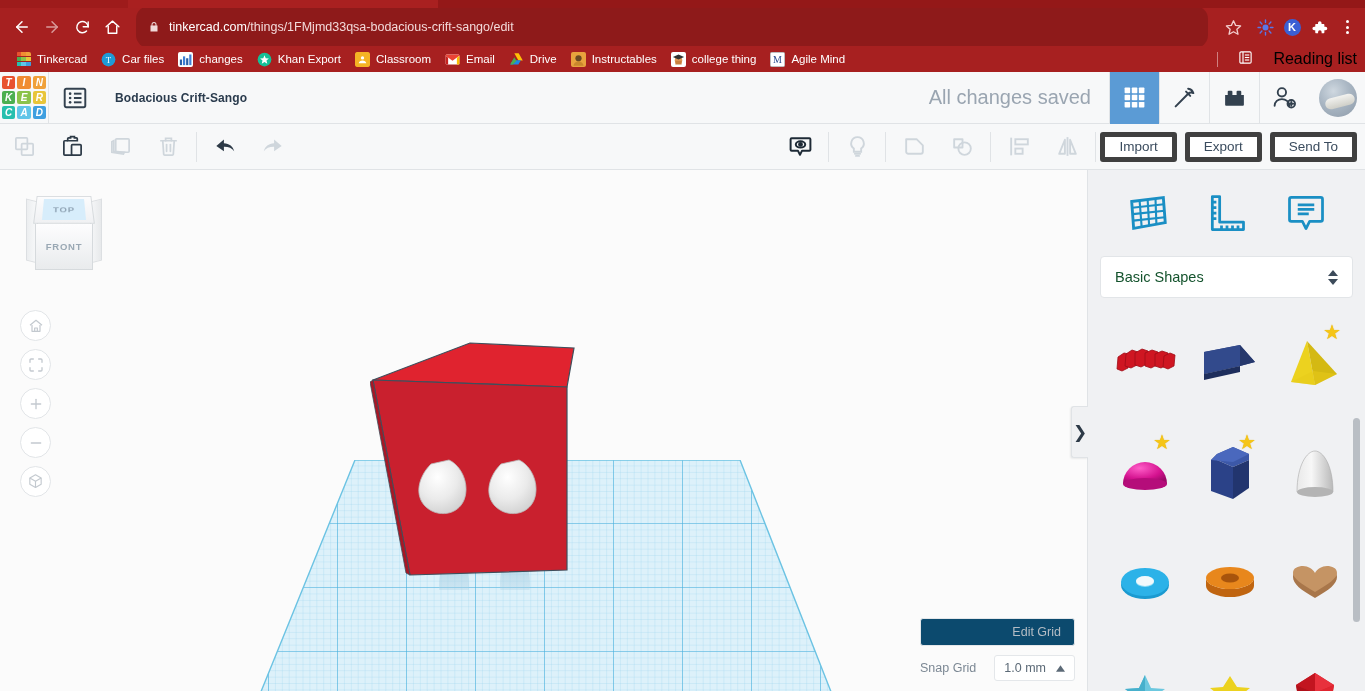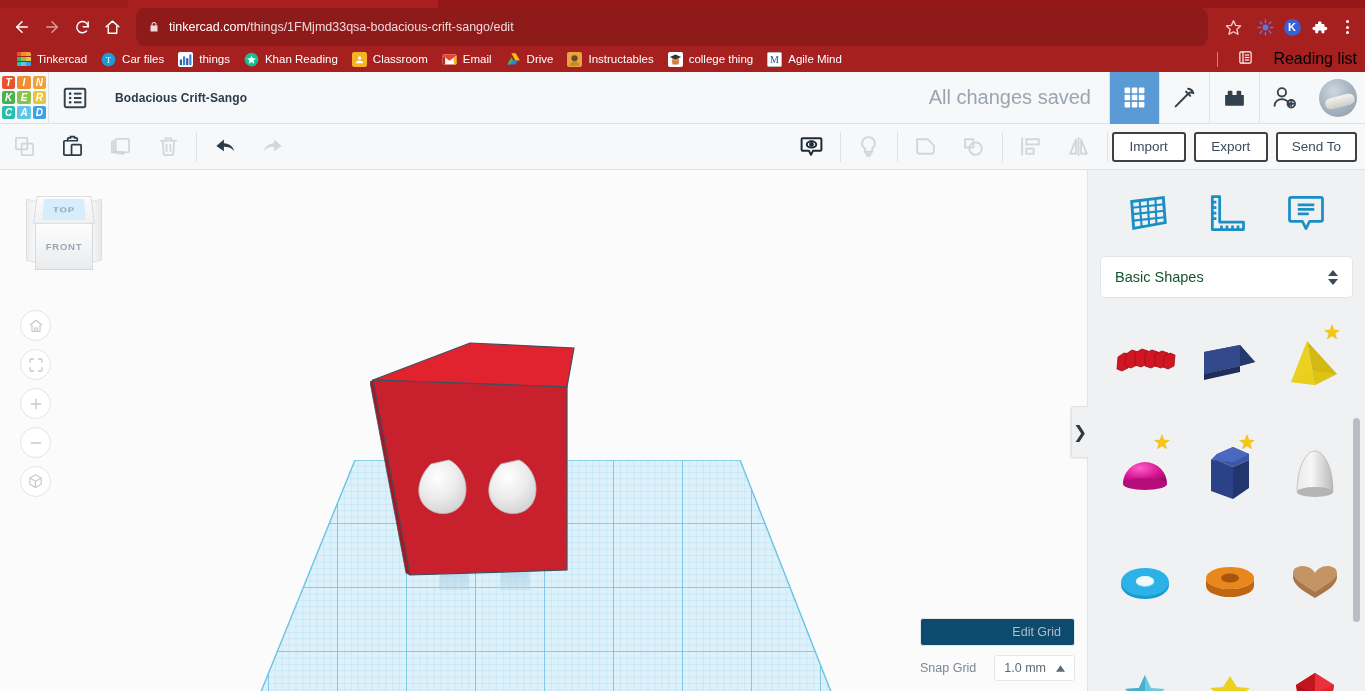--- a/index.html
+++ b/index.html
@@ -105,21 +105,21 @@
     height: 46px; background: #f7f8f9; border-bottom: 1px solid #e0e3e6;
     display: flex; align-items: center;
   }
   .tb-btn {
     width: 48px; height: 46px; display:flex;align-items:center;justify-content:center; cursor:pointer;
   }
   .tb-sep { width:1px;height:30px;background:#e0e3e6; margin: 0 4px; }
   .tb-spacer { flex:1; }
   .tb-grp { display:flex;align-items:center; }
   .txt-btn {
-    height: 30px; min-width: 74px; padding: 0 14px; border: 2px solid #404040;
+    height: 30px; min-width: 74px; padding: 0 14px; border: 5px solid #404040;
     background: #fff; border-radius: 3px; color: #3b4c5e; font-size: 13.5px;
     display:flex;align-items:center;justify-content:center;margin-right:8px;cursor:pointer;
     font-family:"Liberation Sans",sans-serif;
   }
 
   
   .main { position: relative; height: 521px; display:flex; }
   .canvas {
     position: relative; flex: 1; background: #fbfbfb; overflow: hidden;
   }
@@ -332,31 +332,31 @@
     <div class="bm">
       <span class="bmico">
         <svg width="15" height="15" viewBox="0 0 24 24">
             <rect width="24" height="24" fill="#fff"></rect>
             <rect x="3" y="12" width="3.5" height="9" fill="#2a5fa8"></rect>
             <rect x="8" y="7" width="3.5" height="14" fill="#3d7fd6"></rect>
             <rect x="13" y="10" width="3.5" height="11" fill="#2a5fa8"></rect>
             <rect x="18" y="4" width="3.5" height="17" fill="#3d7fd6"></rect>
           </svg>
       </span>
-      <span class="lbl">things</span>
+      <span class="lbl">changes</span>
     </div>
 
     <div class="bm">
       <span class="bmico">
         <svg width="15" height="15" viewBox="0 0 24 24">
             <circle cx="12" cy="12" r="11" fill="#14bf96"></circle>
             <path d="M12 5l2 5 5 .4-3.8 3.3 1.2 4.9L12 16l-4.4 2.6 1.2-4.9L5 10.4 10 10z" fill="#fff"></path>
           </svg>
       </span>
-      <span class="lbl">Khan Reading</span>
+      <span class="lbl">Khan Export</span>
     </div>
 
     <div class="bm">
       <span class="bmico">
         <svg width="15" height="15" viewBox="0 0 24 24">
             <rect width="24" height="24" rx="2" fill="#f5b324"></rect>
             <circle cx="12" cy="9.5" r="2.6" fill="#fff"></circle>
             <path d="M6 18c0-3 3-4.6 6-4.6S18 15 18 18z" fill="#fff"></path>
           </svg>
       </span>

